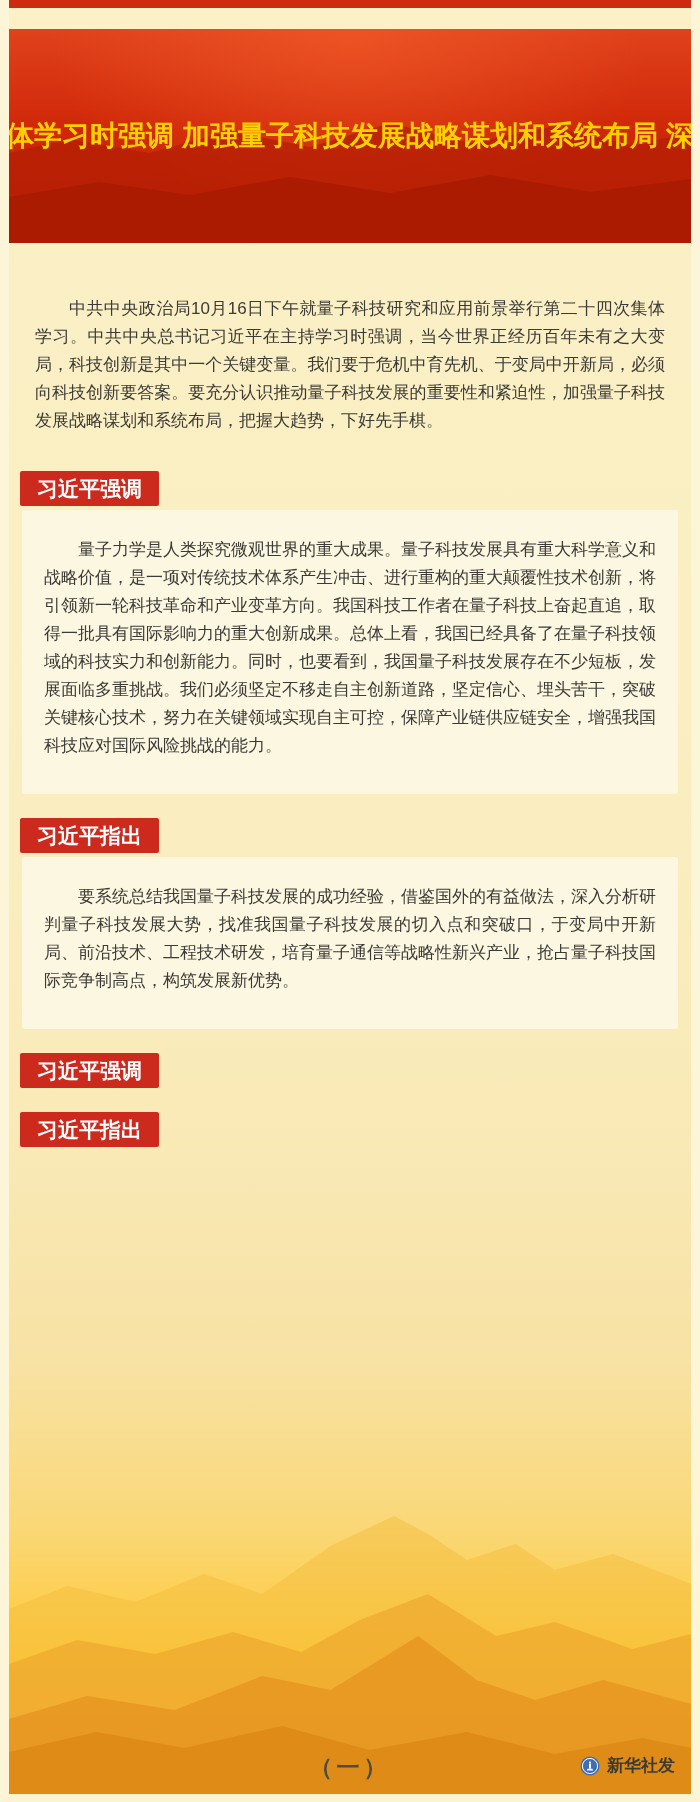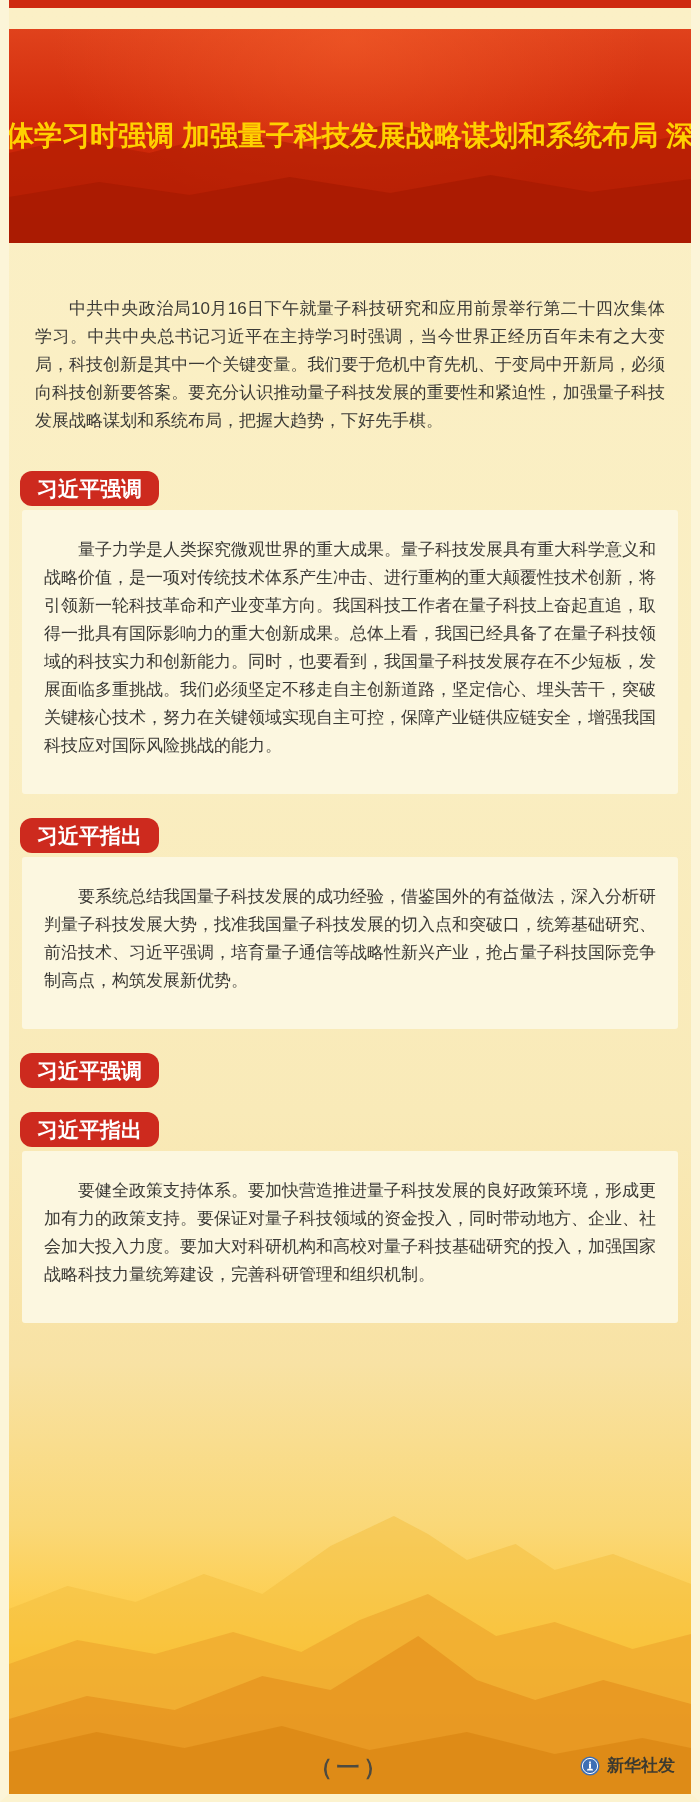--- a/index.html
+++ b/index.html
@@ -60,21 +60,21 @@
     text-indent:2em;text-align:justify;
   }
   .badge{
     display:inline-block;
     margin:24px 0 0 11px;
     background:#cd2a1e;
     color:#ffffff;
     font-size:21px;font-weight:bold;
     line-height:23px;
     padding:6px 17px 6px 17px;
-    border-radius:12px;
+    border-radius:2px;
     position:relative;z-index:2;
   }
   .section .panel{margin-top:4px;}
   .mountains{
     position:absolute;left:0;bottom:0;width:100%;height:280px;
     pointer-events:none;
   }
   .footer-row{
     position:absolute;left:0;bottom:16px;width:100%;height:26px;z-index:3;
   }
@@ -114,33 +114,30 @@
   <div class="section">
     <div class="badge">习近平强调</div>
     <div class="panel">
       <p>量子力学是人类探究微观世界的重大成果。量子科技发展具有重大科学意义和战略价值，是一项对传统技术体系产生冲击、进行重构的重大颠覆性技术创新，将引领新一轮科技革命和产业变革方向。我国科技工作者在量子科技上奋起直追，取得一批具有国际影响力的重大创新成果。总体上看，我国已经具备了在量子科技领域的科技实力和创新能力。同时，也要看到，我国量子科技发展存在不少短板，发展面临多重挑战。我们必须坚定不移走自主创新道路，坚定信心、埋头苦干，突破关键核心技术，努力在关键领域实现自主可控，保障产业链供应链安全，增强我国科技应对国际风险挑战的能力。</p>
     </div>
   </div>
 
   <div class="section">
     <div class="badge">习近平指出</div>
     <div class="panel">
-      <p>要系统总结我国量子科技发展的成功经验，借鉴国外的有益做法，深入分析研判量子科技发展大势，找准我国量子科技发展的切入点和突破口，统筹基础研究、前沿技术、习近平强调，培育量子通信等战略性新兴产业，抢占量子科技国际竞争制高点，构筑发展新优势。</p>
+      <p>要系统总结我国量子科技发展的成功经验，借鉴国外的有益做法，深入分析研判量子科技发展大势，找准我国量子科技发展的切入点和突破口，于变局中开新局、前沿技术、工程技术研发，培育量子通信等战略性新兴产业，抢占量子科技国际竞争制高点，构筑发展新优势。</p>
     </div>
   </div>
 
   <div class="section">
     <div class="badge">习近平强调</div>
   </div>
 
   <div class="section">
     <div class="badge">习近平指出</div>
-    <div class="panel">
-      <p>要健全政策支持体系。要加快营造推进量子科技发展的良好政策环境，形成更加有力的政策支持。要保证对量子科技领域的资金投入，同时带动地方、企业、社会加大投入力度。要加大对科研机构和高校对量子科技基础研究的投入，加强国家战略科技力量统筹建设，完善科研管理和组织机制。</p>
-    </div>
   </div>
 
   <svg class="mountains" viewBox="0 0 700 280" preserveAspectRatio="none">
     <path d="M0 95 L60 72 L130 88 L200 60 L260 80 L330 32 L395 2 L430 20 L470 46 L520 30 L560 56 L620 40 L700 70 L700 280 L0 280 Z" fill="#f4bd3d" opacity="0.5"></path>
     <path d="M0 150 L70 126 L150 140 L230 118 L300 138 L360 106 L430 80 L500 122 L560 108 L640 135 L700 120 L700 280 L0 280 Z" fill="#eca42c" opacity="0.6"></path>
     <path d="M0 205 L80 182 L170 196 L260 162 L330 176 L420 122 L480 166 L540 186 L610 166 L700 190 L700 280 L0 280 Z" fill="#e5931f" opacity="0.75"></path>
     <path d="M0 238 L90 218 L180 234 L280 212 L370 236 L470 218 L560 240 L650 224 L700 234 L700 280 L0 280 Z" fill="#dd8a16" opacity="0.9"></path>
   </svg>
 
   <div class="footer-row">

